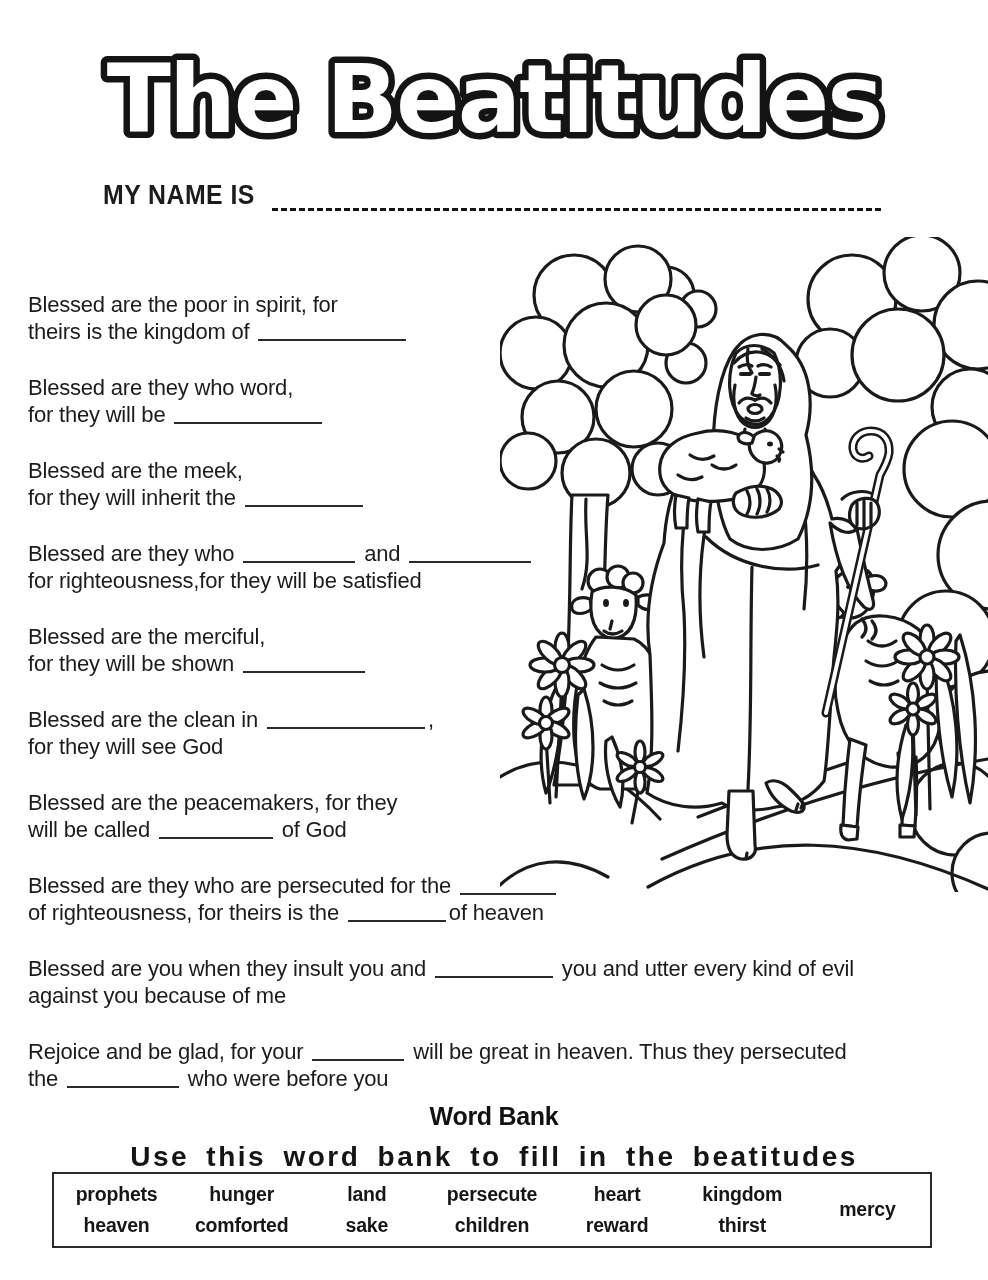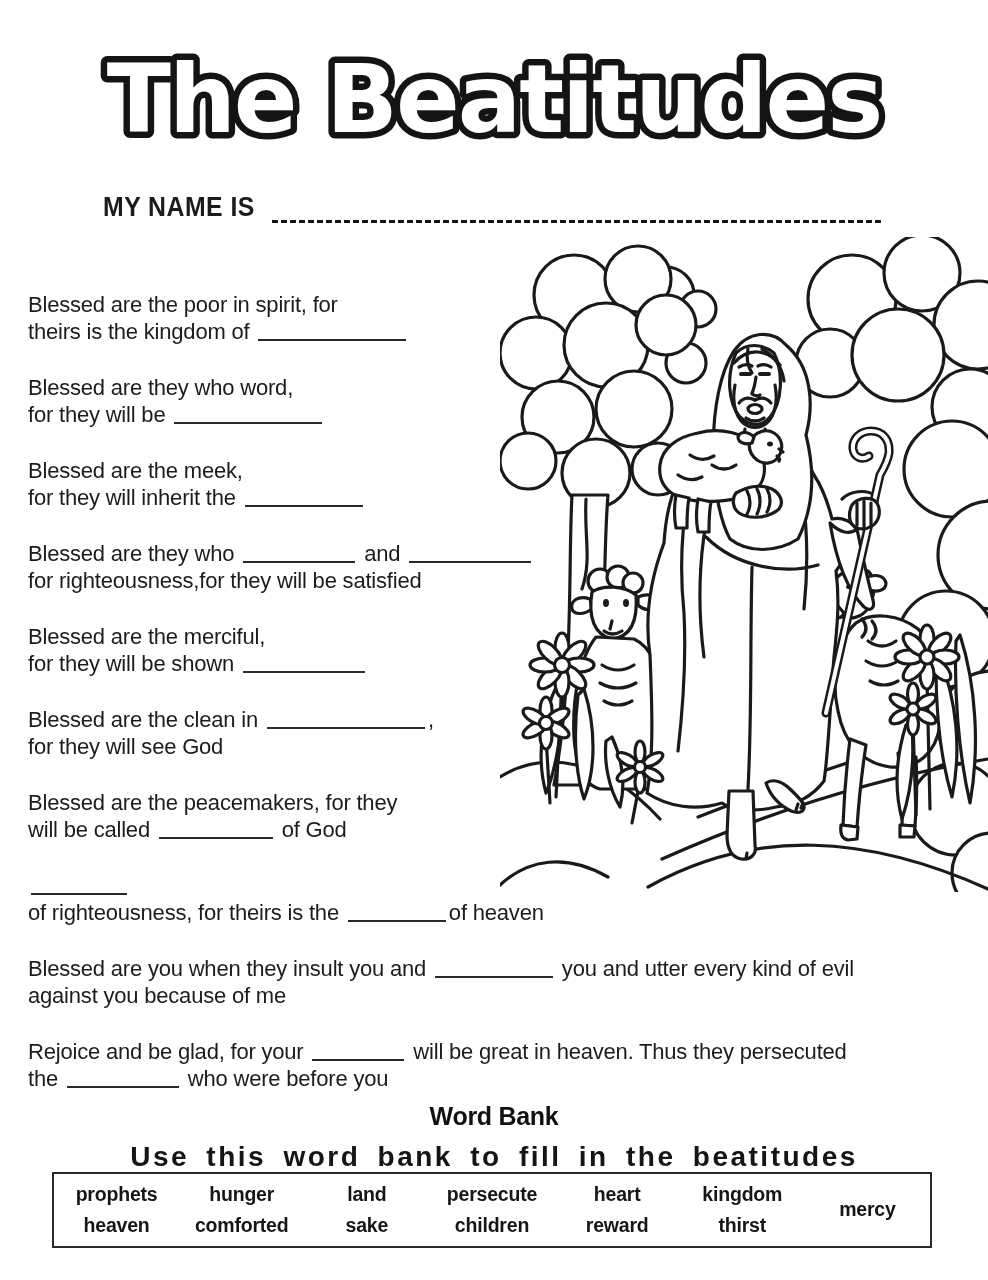--- a/index.html
+++ b/index.html
@@ -1,21 +1,21 @@
 <!DOCTYPE html>
 <html><head>
 <meta charset="utf-8">
 <style>
   html,body{margin:0;padding:0;background:#fff;}
   .page{position:relative;width:988px;height:1280px;background:#fff;overflow:hidden;
         font-family:"Liberation Sans",sans-serif;color:#1c1c1c;}
 
   .title-wrap{position:absolute;left:0;top:24px;width:988px;height:140px;}
 
-  .name-row{position:absolute;left:103px;top:192px;width:778px;display:flex;align-items:flex-end;}
+  .name-row{position:absolute;left:103px;top:180px;width:778px;display:flex;align-items:flex-end;}
   .name-label{font-size:27px;font-weight:700;letter-spacing:.5px;transform:scaleX(.92);transform-origin:left bottom;white-space:nowrap;}
   .name-line{flex:1;height:24px;border-bottom:3.5px dashed #141414;margin-left:4px;}
 
   .beatitudes{position:absolute;left:28px;top:291px;width:950px;}
   .beatitude{margin-bottom:29px;}
   .bline{font-size:22px;line-height:27px;letter-spacing:-.2px;white-space:nowrap;color:#1c1c1c;}
   .blank{display:inline-block;height:15px;border-bottom:2.5px solid #2a2a2a;margin:0 3px;transform:translateY(2px);}
 
   .illustration{position:absolute;left:500px;top:237px;width:488px;height:655px;}
   .illustration svg{display:block;width:100%;height:100%;}
@@ -68,21 +68,21 @@
       </div>
       <div class="beatitude">
         <div class="bline"><span>Blessed are the clean in </span><span class="blank" style="width: 158px;"></span><span>,</span></div>
         <div class="bline"><span>for they will see God</span></div>
       </div>
       <div class="beatitude">
         <div class="bline"><span>Blessed are the peacemakers, for they</span></div>
         <div class="bline"><span>will be called </span><span class="blank" style="width: 114px;"></span><span> of God</span></div>
       </div>
       <div class="beatitude">
-        <div class="bline"><span class="blank" style="width: 96px;"></span></div>
+        <div class="bline"><span>Blessed are they who are persecuted for the </span><span class="blank" style="width: 96px;"></span></div>
         <div class="bline"><span>of righteousness, for theirs is the </span><span class="blank" style="width: 98px;"></span><span>of heaven</span></div>
       </div>
       <div class="beatitude">
         <div class="bline"><span>Blessed are you when they insult you and </span><span class="blank" style="width: 118px;"></span><span> you and utter every kind of evil</span></div>
         <div class="bline"><span>against you because of me</span></div>
       </div>
       <div class="beatitude">
         <div class="bline"><span>Rejoice and be glad, for your </span><span class="blank" style="width: 92px;"></span><span> will be great in heaven. Thus they persecuted</span></div>
         <div class="bline"><span>the </span><span class="blank" style="width: 112px;"></span><span> who were before you</span></div>
       </div>

